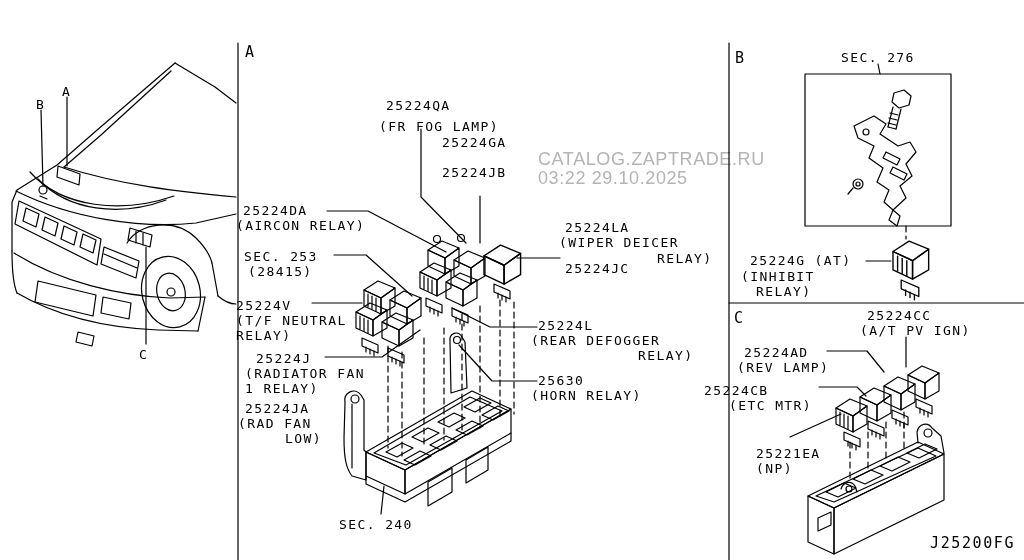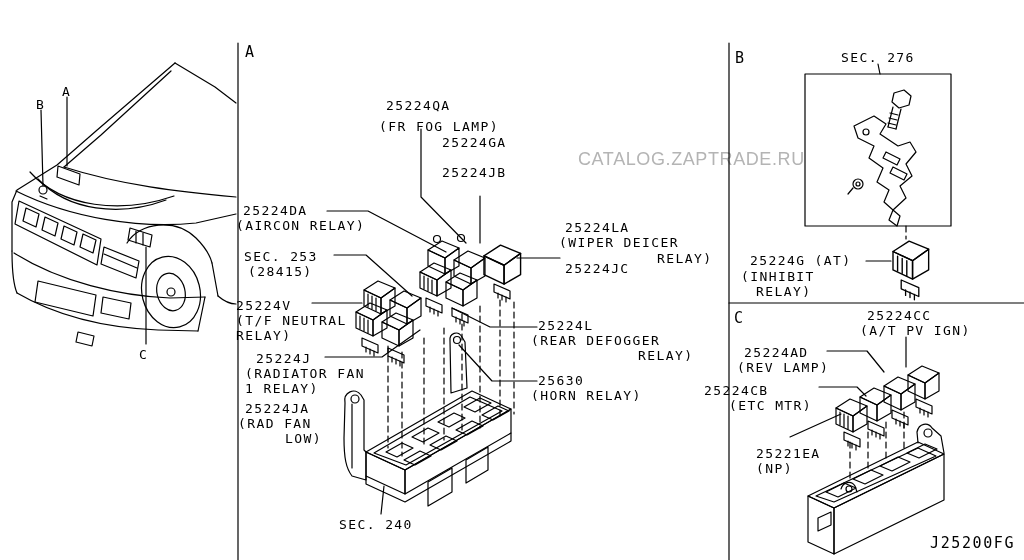--- a/index.html
+++ b/index.html
@@ -3,29 +3,30 @@
 <meta charset="utf-8">
 <style>
   html,body{margin:0;padding:0;background:#ffffff;}
   .stage{position:relative;width:1024px;height:560px;background:#ffffff;overflow:hidden;
          font-family:"DejaVu Sans Mono",monospace;}
   .art{position:absolute;left:0;top:0;}
   .t{position:absolute;font-size:13px;line-height:15px;letter-spacing:1.4px;
      white-space:pre;color:#000;}
   .hdr{font-size:15px;}
   .wm{position:absolute;font-family:"Liberation Sans",sans-serif;color:#b4b4b4;
-      font-size:18px;letter-spacing:0.6px;line-height:19px;white-space:pre;margin-left:40px;}
+      font-size:18px;letter-spacing:0.6px;line-height:19px;white-space:pre;}
   .code{position:absolute;font-size:15px;letter-spacing:1.6px;color:#000;white-space:pre;}
 </style>
 </head>
 <body>
 
 <div class="stage">
 
   <div class="wm" style="left:538px;top:150px">CATALOG.ZAPTRADE.RU</div>
+  <div class="wm" style="left:538px;top:169px">03:22 29.10.2025</div>
 
   <svg class="art" width="1024" height="560" viewBox="0 0 1024 560" fill="none" stroke="#000000" stroke-width="1.2" stroke-linejoin="round" stroke-linecap="round">
 
     <defs>
       <g id="rl">
         <path d="M0,10 L14,1 31,8 17,18 Z"></path>
         <path d="M0,10 L0,26 17,34 17,18 Z"></path>
         <path d="M17,18 L17,34 31,26 31,8 Z"></path>
       </g>
       <g id="rlv">

